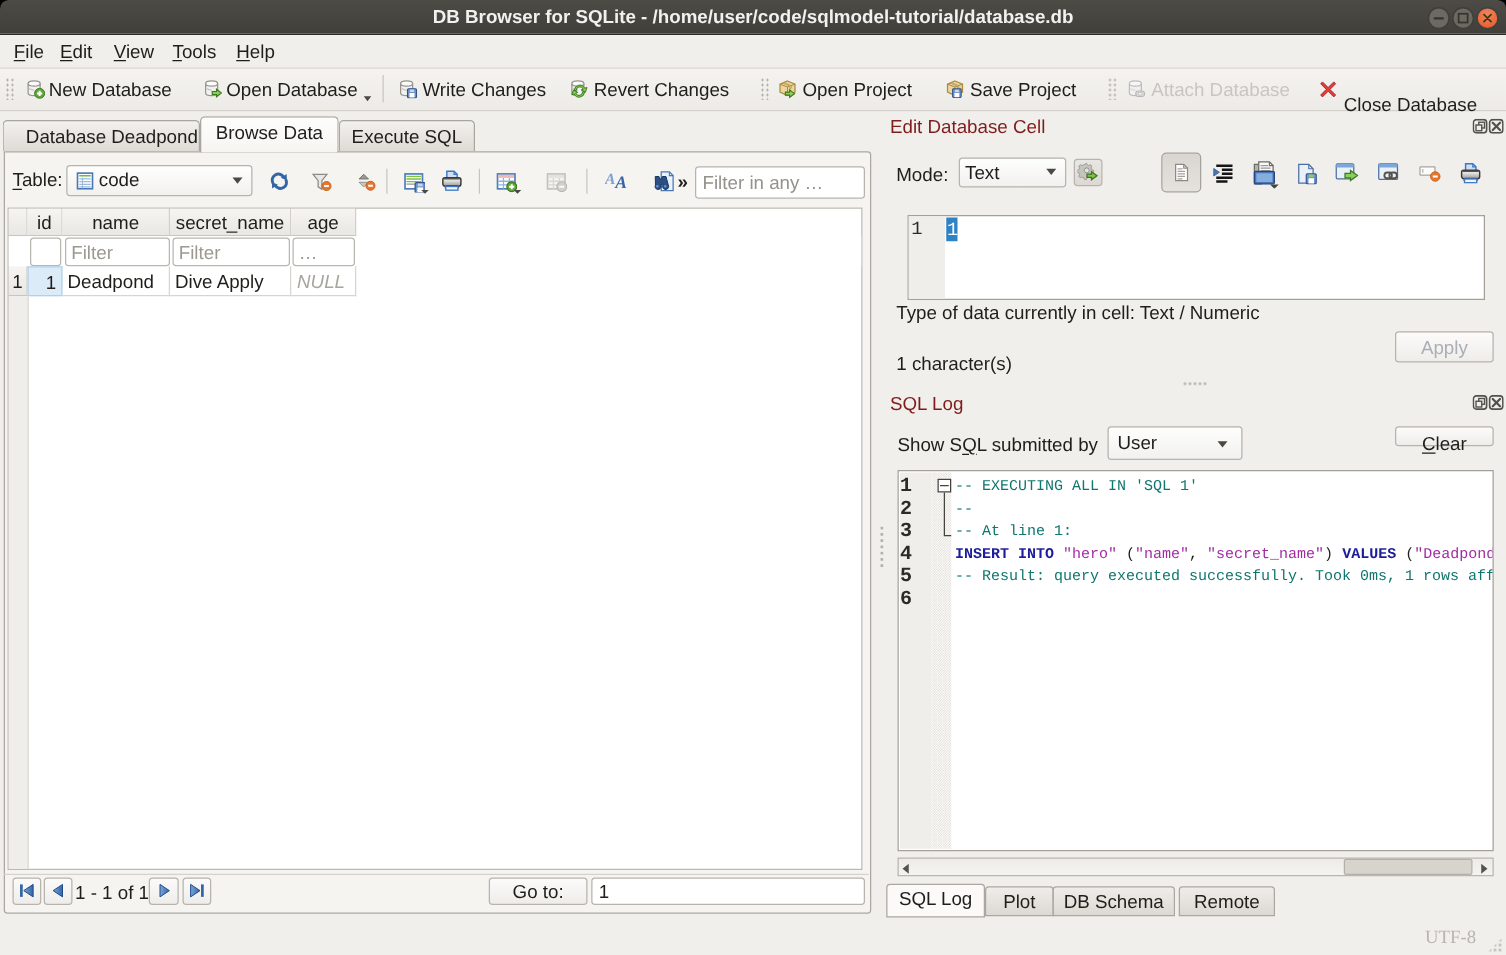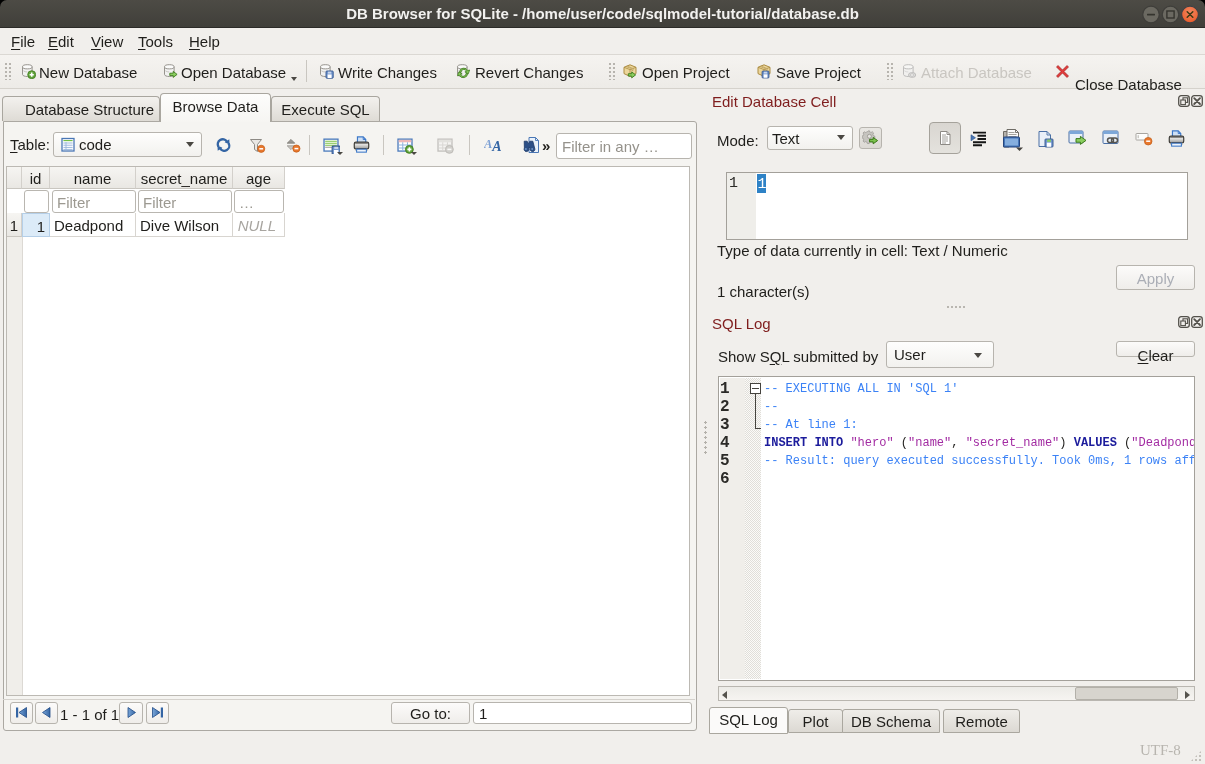--- a/index.html
+++ b/index.html
@@ -28,21 +28,21 @@
 
 #grid{left:6px;top:166px;width:684px;height:530px;background:#fff;border:1px solid #bcb9b3;box-sizing:border-box;}
 .gh{box-sizing:border-box;background:linear-gradient(#f6f5f2,#e9e7e3);border-right:1px solid #d3d0cb;border-bottom:1px solid #c9c6c0;text-align:center;padding-top:3px;height:23px;top:0;}
 .gcell{box-sizing:border-box;border-right:1px solid #d8d5d0;border-bottom:1px solid #d8d5d0;padding:4px 4px 0 4px;height:26px;}
 
 .dockttl{font-size:15px;color:#7f1d1d;}
 
 #logbox{left:718px;top:376px;width:477px;height:305px;background:#fff;border:1px solid #a3a09a;box-sizing:border-box;overflow:hidden;}
 .logline{position:absolute;left:45px;font-family:"Liberation Mono",monospace;font-size:12px;white-space:pre;}
 .lognum{position:absolute;z-index:2;left:1px;width:24px;text-align:left;font-family:"Liberation Mono",monospace;font-size:16px;line-height:18px;font-weight:bold;color:#2b2a27;}
-.cm{color:#3b82f6;}
+.cm{color:#0f766e;}
 .kw{color:#1c1c9c;font-weight:bold;}
 .st{color:#a22ba2;}
 
 .btab{box-sizing:border-box;top:709px;height:24px;background:linear-gradient(#efede9,#dcd9d3);border:1px solid #aaa79f;border-radius:3px 3px 0 0;text-align:center;padding-top:3px;}
 .btabactive{top:707px;height:27px;background:#fbfaf9;z-index:3;}
 </style>
 </head>
 <body>
 <div id="app">
 <svg width="0" height="0" style="position:absolute">
@@ -179,21 +179,21 @@
       <use href="#cyl"></use>
     <rect x="7.6" y="9.8" width="7" height="4.4" rx="2.2" fill="#d8d6d2" stroke="#8d8a85" stroke-width="0.9"></rect>
     <rect x="9.4" y="11" width="3.4" height="2" rx="1" fill="#fff" stroke="#8d8a85" stroke-width="0.7"></rect>
     </svg>
   <div class="ab tbtext" style="left:921px;color:#c9c6c1;">Attach Database</div>
   <svg class="ab" style="left:1055px;top:64px;" width="15" height="15" viewBox="0 0 16 16">
       <use href="#gicon-x"></use>
     </svg>
   <div class="ab tbtext" style="left:1075px;margin-top:12px;">Close Database</div>
 
-  <div class="ab tab" style="left:2px;width:158px;text-indent:17px;">Database Structure</div>
+  <div class="ab tab" style="left:2px;width:158px;text-indent:17px;">Database Deadpond</div>
   <div class="ab tab" style="left:271px;width:109px;">Execute SQL</div>
   <div class="ab tab tabactive" style="left:160px;width:111px;">Browse Data</div>
 
   <div class="ab" id="lpane"></div>
   <div class="ab" style="left:10px;top:136px;"><span class="mn">T</span>able:</div>
   <div class="ab combo" style="left:53px;top:132px;width:149px;height:25px;"></div>
   <svg class="ab" style="left:60px;top:136px;" width="16" height="17" viewBox="0 0 16 17">
     <rect x="2" y="2.5" width="12" height="12.5" fill="#fff" stroke="#4a77b5" stroke-width="1.3"></rect>
     <path d="M3.4 4.6h9.2" stroke="#6cbb3c" stroke-width="1.1" fill="none"></path>
     <path d="M3.4 7h9.2M3.4 9.2h9.2M3.4 11.4h9.2M3.4 13.4h9.2" stroke="#9db9dd" stroke-width="1" fill="none"></path>
@@ -277,21 +277,21 @@
   <div class="ab inputbox" style="left:52px;top:190px;width:84px;height:23px;border-color:#b9b6b0;"></div>
   <div class="ab" style="left:57px;top:194px;color:#9c9991;">Filter</div>
   <div class="ab inputbox" style="left:138px;top:190px;width:94px;height:23px;border-color:#b9b6b0;"></div>
   <div class="ab" style="left:143px;top:194px;color:#9c9991;">Filter</div>
   <div class="ab inputbox" style="left:234px;top:190px;width:50px;height:23px;border-color:#b9b6b0;"></div>
   <div class="ab" style="left:239px;top:194px;color:#9c9991;">…</div>
 
   <div class="ab gh" style="left:7px;top:213px;width:15px;height:24px;padding-top:4px;">1</div>
   <div class="ab gcell" style="left:22px;top:213px;width:28px;height:24px;background:#dcebf8;border:1px solid #b5cfe8;text-align:right;padding-top:4px;">1</div>
   <div class="ab gcell" style="left:50px;top:213px;width:86px;height:24px;padding-top:4px;">Deadpond</div>
-  <div class="ab gcell" style="left:136px;top:213px;width:97px;height:24px;padding-top:4px;">Dive Wilson</div>
+  <div class="ab gcell" style="left:136px;top:213px;width:97px;height:24px;padding-top:4px;">Dive Apply</div>
   <div class="ab gcell" style="left:233px;top:213px;width:52px;height:24px;padding-top:4px;color:#a8a5a0;font-style:italic;text-align:right;padding-right:8px;">NULL</div>
 
   <div class="ab" style="left:7px;top:237px;width:16px;height:458px;background:#f0eeea;border-right:1px solid #dcd9d4;box-sizing:border-box;"></div>
 
   <div class="ab" style="left:3px;top:699px;width:692px;height:1px;background:#d5d2cd;"></div>
   <div class="ab btn" style="left:10px;top:702px;width:23px;height:22px;"></div>
   <svg class="ab" style="left:15px;top:706px;" width="13" height="13" viewBox="0 0 13 13">
     <rect x="1" y="1.5" width="2.2" height="10" fill="#3465a4"></rect>
     <path d="M11.5 1.5 v10 L4 6.5 Z" fill="url(#bluegrad)" stroke="#204a87" stroke-width="0.8"></path>
     </svg>

